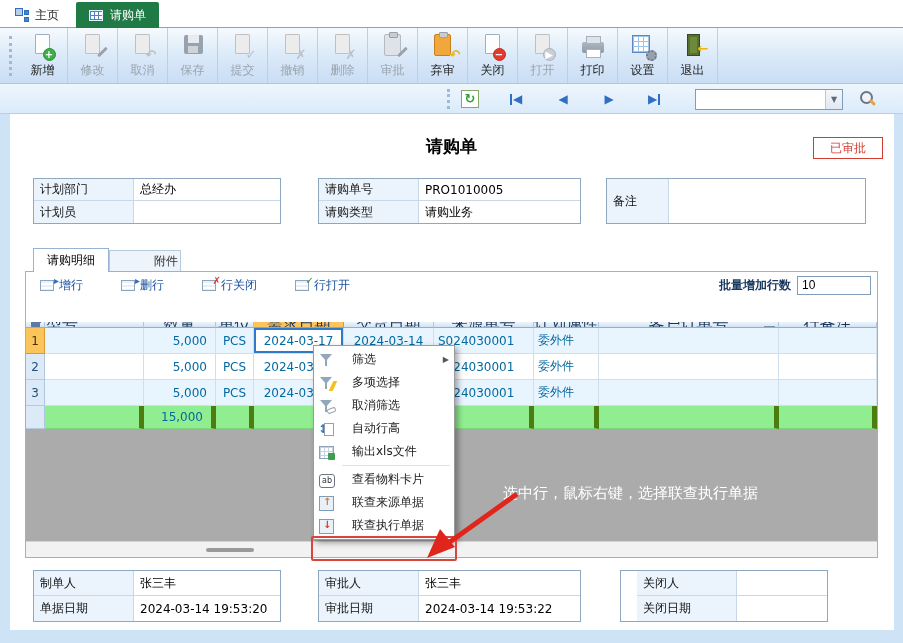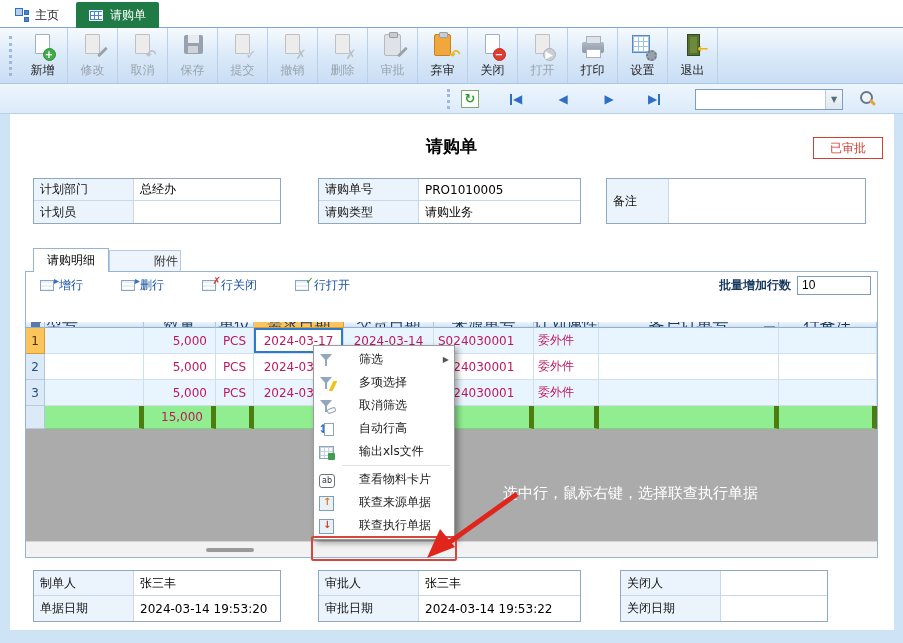--- a/index.html
+++ b/index.html
@@ -89,37 +89,37 @@
   .ghead { height:30px; }
   .hc { background:linear-gradient(#eef5fc,#d3e3f3); border-right:1px solid #aec6e0; border-bottom:1px solid #8fb0d0; display:flex; align-items:center; justify-content:center; font-size:16px; color:#17365d; position:relative; white-space:nowrap; overflow:hidden;margin-top:24px; }
   .hc.sel { background:#fcc45f; border-right-color:#dc9a33; border-bottom-color:#dc9a33; }
   .hc.left { justify-content:flex-start; padding-left:1px; }
   .lock { position:relative; width:9px; height:7px; background:#5b7aa6; border-radius:1px; flex:none; }
   .lock::before { content:''; position:absolute; top:-5px; left:1px; width:5px; height:5px; border:2px solid #5b7aa6; border-bottom:none; border-radius:3px 3px 0 0; }
   .lock.abs { position:absolute; right:4px; top:13px; }
   .colopt { position:absolute; right:3px; top:4px; width:11px; height:10px; background:repeating-linear-gradient(#7f93a9 0 2px,transparent 2px 4px); }
 
   .grow { height:26px; }
-  .c { border-right:1px solid #cfdfee; border-bottom:1px solid #cfdfee; font-size:12px; color:#be185d; display:flex; align-items:center; padding:0 4px; overflow:hidden; white-space:nowrap; }
+  .c { border-right:1px solid #cfdfee; border-bottom:1px solid #cfdfee; font-size:12px; color:#0369a1; display:flex; align-items:center; padding:0 4px; overflow:hidden; white-space:nowrap; }
   .r-odd .c { background:#e9f5fe; }
   .r-even .c { background:#fff; }
   .rn { background:#dce9f7 !important; border-right:1px solid #aec6e0; border-bottom:1px solid #b7c9dc; color:#1f4e79; justify-content:center; padding:0; }
   .rn.selrow { background:#fbc55c !important; border-color:#dc9a33; color:#4a3000; }
   .num { justify-content:flex-end; padding-right:8px; }
   .ctr { justify-content:center; }
   .cellsel { background:#fff !important; box-shadow:inset 0 0 0 2px #2f7ac9; }
   .trow { height:23px; }
   .trow .tg { background:#90ee90; border-right:5px solid #4d7c0f; border-bottom:1px solid #7cd67c; }
   .grayfill { flex:1; background:#ababab; }
   .hscroll { height:16px; background:#f2f2f2; border-top:1px solid #d4d4d4; position:relative; }
   .hthumb { position:absolute; left:180px; top:6px; width:48px; height:4px; background:#9a9a9a; border-radius:2px; }
 
   
   .cmenu { position:absolute; left:313px; top:345px; width:142px; background:#fff; border:1px solid #9b9b9b; box-shadow:3px 3px 6px rgba(0,0,0,.35); padding:2px 0; z-index:50; }
-  .citem { display:flex; align-items:center; gap:24px; height:23px; padding:0 5px 0 4px; font-size:12px; color:#222; position:relative; }
+  .citem { display:flex; align-items:center; gap:17px; height:23px; padding:0 5px 0 4px; font-size:12px; color:#222; position:relative; }
   .citem .sub { margin-left:auto; font-size:8px; color:#555; }
   .csep { height:1px; background:#e0e0e0; margin:2px 4px 2px 28px; }
   .mi { position:relative; width:17px; height:16px; flex:none; }
   .mi.funnel::before { content:''; position:absolute; left:2px; top:2px; border-left:6px solid transparent; border-right:6px solid transparent; border-top:7px solid #93a7bc; }
   .mi.funnel::after { content:''; position:absolute; left:7px; top:8px; width:2px; height:6px; background:#93a7bc; }
   .mi .bolt { position:absolute; right:0; bottom:0; width:4px; height:10px; background:#f2c21a; transform:skewX(-25deg); }
   .mi .erz { position:absolute; right:-1px; bottom:1px; width:9px; height:5px; background:#fff; border:1px solid #98a4b0; border-radius:2px; transform:rotate(-20deg); }
   .mi.rowh::before { content:'↕'; position:absolute; left:0; top:1px; font-size:12px; font-weight:bold; color:#2e6fc4; }
   .mi.rowh::after { content:''; position:absolute; right:1px; top:2px; width:8px; height:11px; border:1px solid #8fa3b8; background:#fff; }
   .mi.xls::before { content:''; position:absolute; left:1px; top:2px; width:13px; height:11px; background:#fff; border:1px solid #8fa3b8; background-image:linear-gradient(#c5d4e4 1px,transparent 1px),linear-gradient(90deg,#c5d4e4 1px,transparent 1px); background-size:4px 4px; }
@@ -435,21 +435,21 @@
     <div class="val">张三丰</div>
     <div class="lbl last">单据日期</div>
     <div class="val last">2024-03-14 19:53:20</div>
   </div>
   <div class="ftable" style="left:318px; top:570px; width:263px; grid-template-columns:100px 1fr; grid-auto-rows:25px;">
     <div class="lbl">审批人</div>
     <div class="val">张三丰</div>
     <div class="lbl last">审批日期</div>
     <div class="val last">2024-03-14 19:53:22</div>
   </div>
-  <div class="ftable" style="left:620px; top:570px; width:208px; grid-template-columns:100px 1fr; grid-auto-rows:25px;">
+  <div class="ftable" style="left:620px; top:570px; width:208px; grid-template-columns:100px 1fr; grid-auto-rows:25px;padding-left:16px;">
     <div class="lbl">关闭人</div>
     <div class="val"></div>
     <div class="lbl last">关闭日期</div>
     <div class="val last"></div>
   </div>
 
   <div class="cmenu">
     <div class="citem">
       <span class="mi funnel"></span>
       <span>筛选</span>

